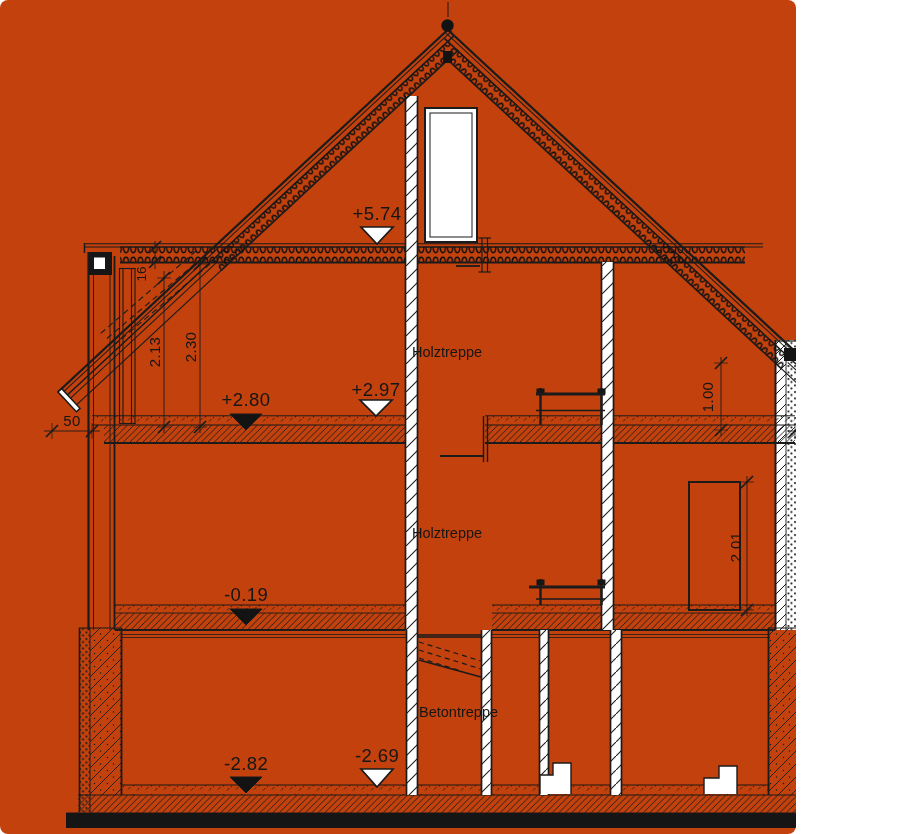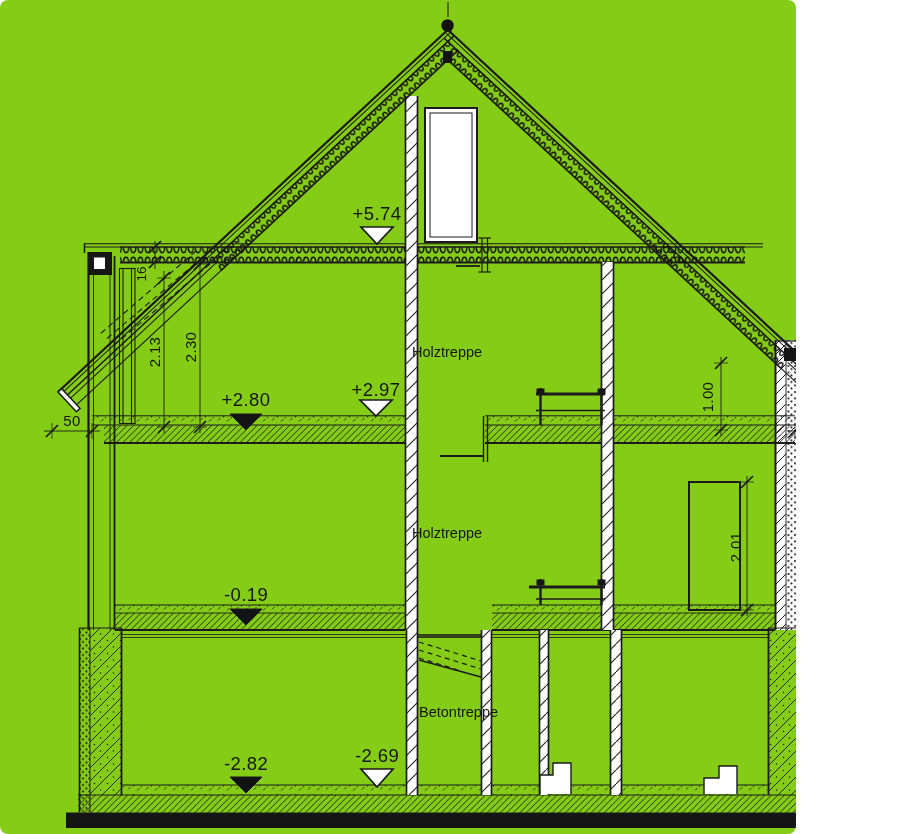--- a/index.html
+++ b/index.html
@@ -1,16 +1,16 @@
 <!DOCTYPE html>
 <html><head>
 <meta charset="utf-8">
 <style>
   html,body{margin:0;padding:0;background:#ffffff;}
-  .sheet{position:relative;width:796px;height:834px;background:#84cc16;overflow:hidden;
+  .sheet{position:relative;width:796px;height:834px;background:#c2410c;overflow:hidden;
          font-family:"Liberation Sans", sans-serif;border-radius:8px;}
   svg{position:absolute;left:0;top:0;}
   text{font-family:"Liberation Sans", sans-serif;fill:#161616;}
   .elev{font-size:18.5px;letter-spacing:.4px;}
   .dim{font-size:15px;letter-spacing:.3px;}
   .dim-sm{font-size:13.5px;}
   .room{font-size:14.5px;}
 </style>
 </head>
 <body>

